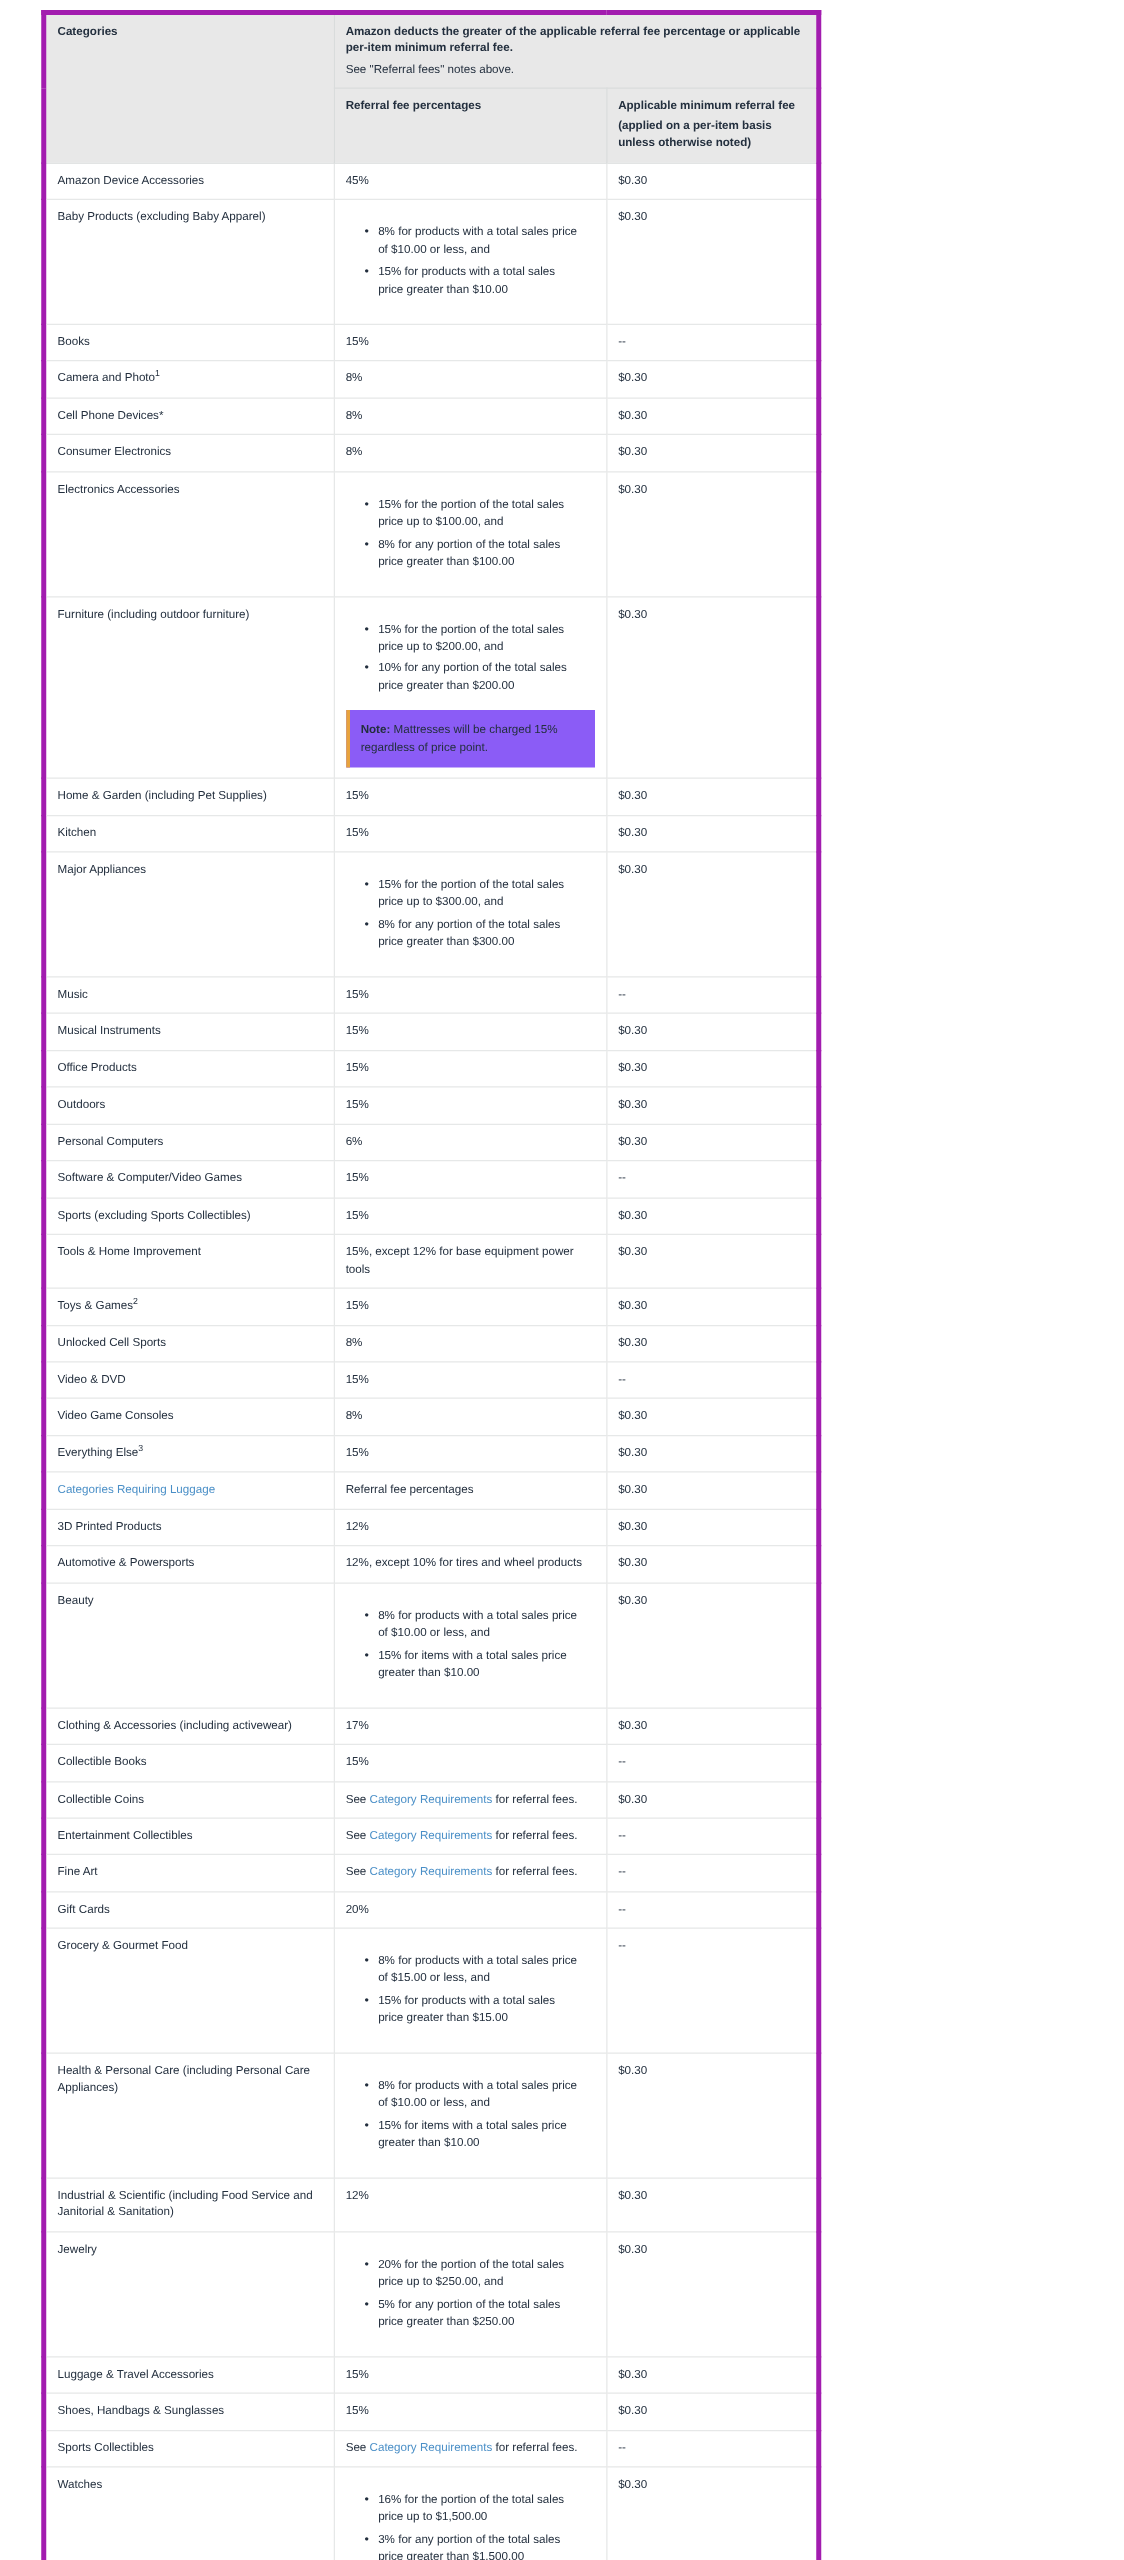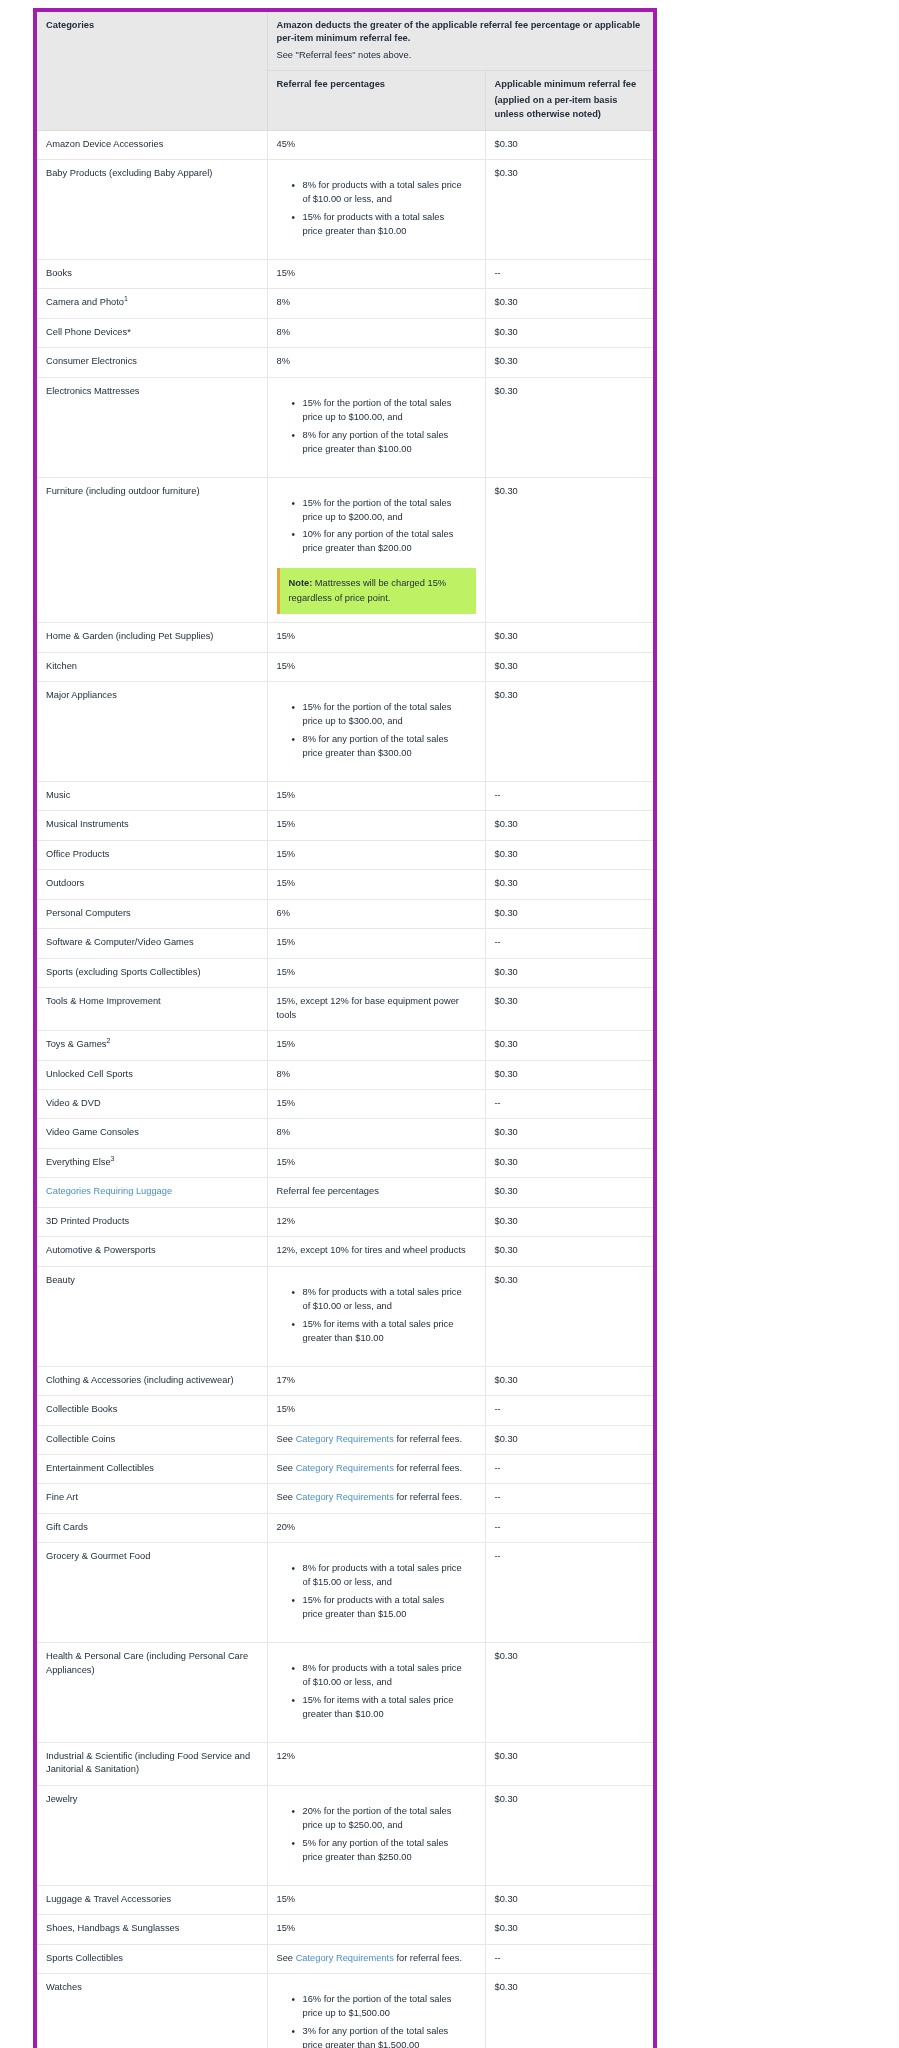--- a/index.html
+++ b/index.html
@@ -88,21 +88,21 @@
   ul.bullets li:before{
     content:"\2022";
     position:absolute;
     left:-9px;
     top:-1px;
     font-size:10px;
     color:#232f3e;
   }
   .note-box{
     margin-top:10px;
-    background:#bef264;
+    background:#8b5cf6;
     border-left:3px solid #e8a33d;
     padding:8px 10px 9px 9px;
     line-height:1.55;
   }
   .note-box b{font-weight:bold;}
   a.link{
     color:#4a8fc7;
     text-decoration:none;
   }
   sup{
@@ -168,21 +168,21 @@
           <td class="cat"><span>Cell Phone Devices*</span></td>
           <td class="fee"><span>8%</span></td>
           <td class="min"><span class="dash">$0.30</span></td>
         </tr>
         <tr>
           <td class="cat"><span>Consumer Electronics</span></td>
           <td class="fee"><span>8%</span></td>
           <td class="min"><span class="dash">$0.30</span></td>
         </tr>
         <tr>
-          <td class="cat"><span>Electronics Mattresses</span></td>
+          <td class="cat"><span>Electronics Accessories</span></td>
           <td class="fee">
             <ul class="bullets">
               <li>15% for the portion of the total sales price up to $100.00, and</li>
               <li>8% for any portion of the total sales price greater than $100.00</li>
             </ul>
           </td>
           <td class="min"><span class="dash">$0.30</span></td>
         </tr>
         <tr>
           <td class="cat"><span>Furniture (including outdoor furniture)</span></td>

